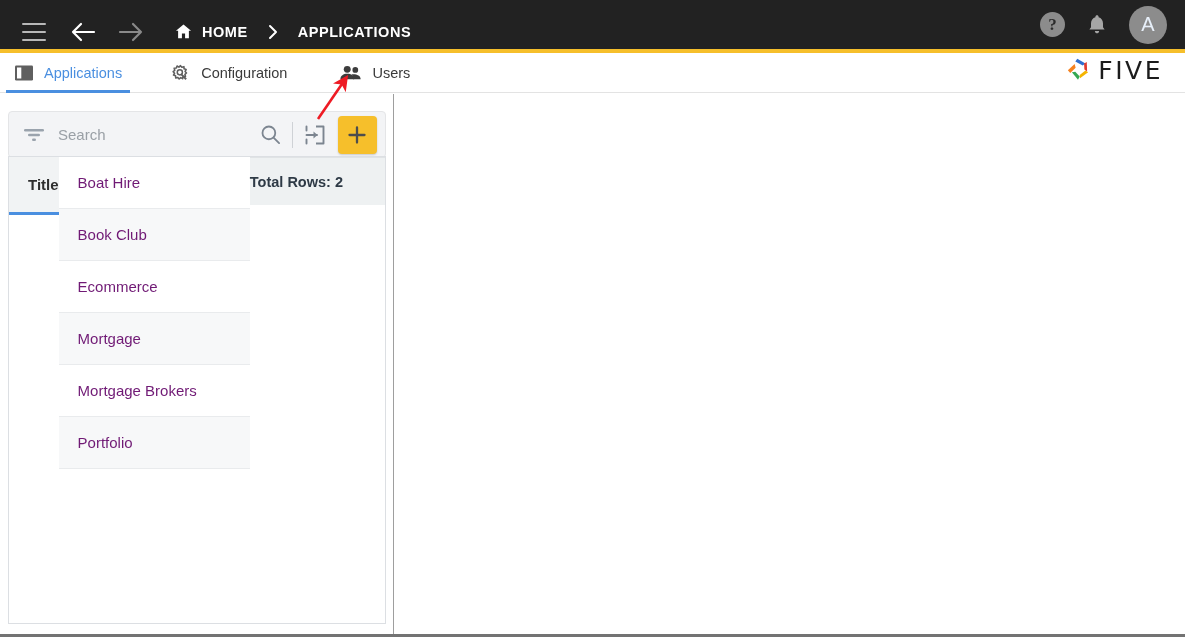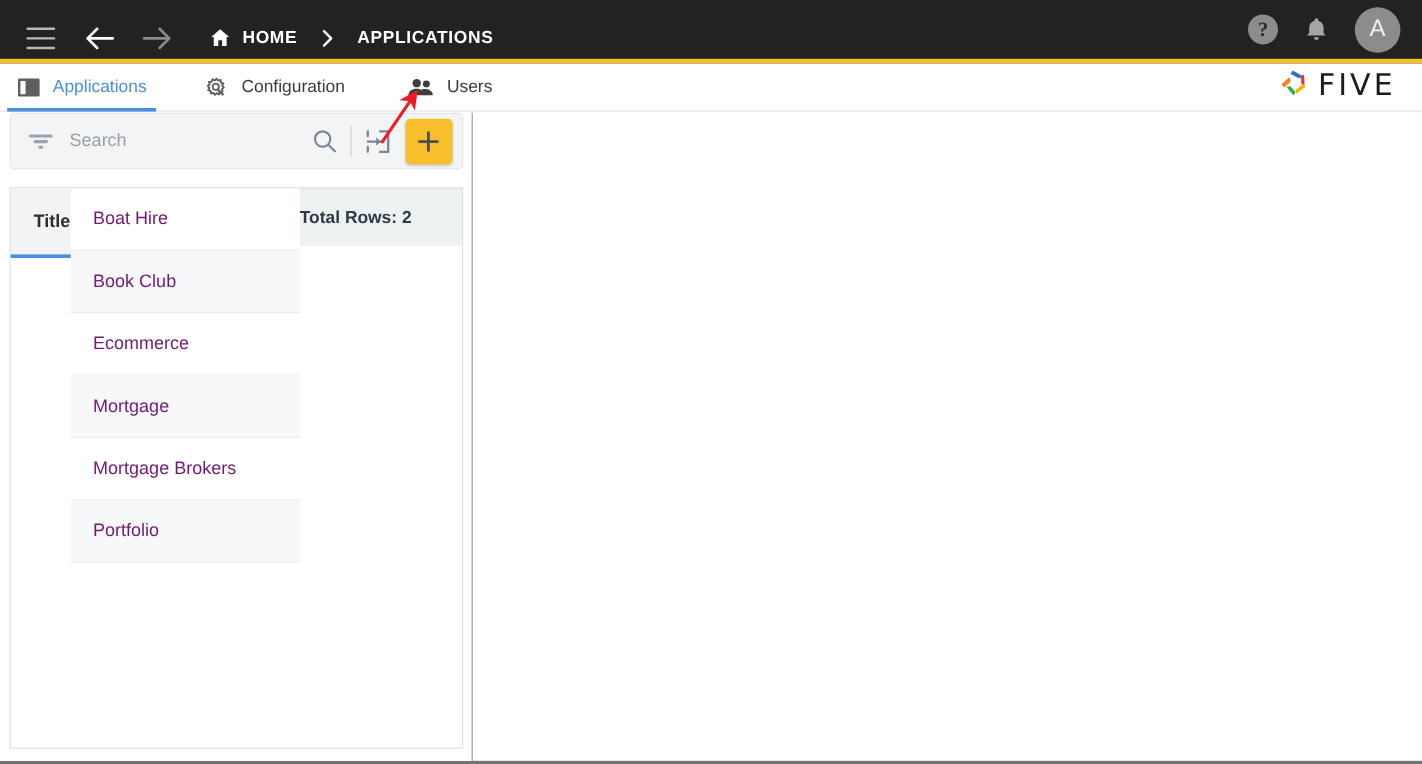--- a/index.html
+++ b/index.html
@@ -102,21 +102,21 @@
 
   
   .panel {
     position: absolute; left: 0; top: 94px;
     width: 394px; height: 540px;
     background: #ffffff;
     border-right: 1px solid #9e9e9e;
   }
 
   .toolbar {
-    position: absolute; left: 8px; top: 0;
+    position: absolute; left: 8px; top: 17px;
     width: 378px; height: 47px;
     background: #f3f4f6;
     border: 1px solid #e4e5e7;
     border-radius: 4px;
     display: flex; align-items: center;
   }
   .filter-btn { margin-left: 12px; width: 28px; height: 28px;
                 display: flex; align-items: center; justify-content: center; cursor: pointer; }
   .search-input {
     flex: 1; border: none; outline: none; background: transparent;

